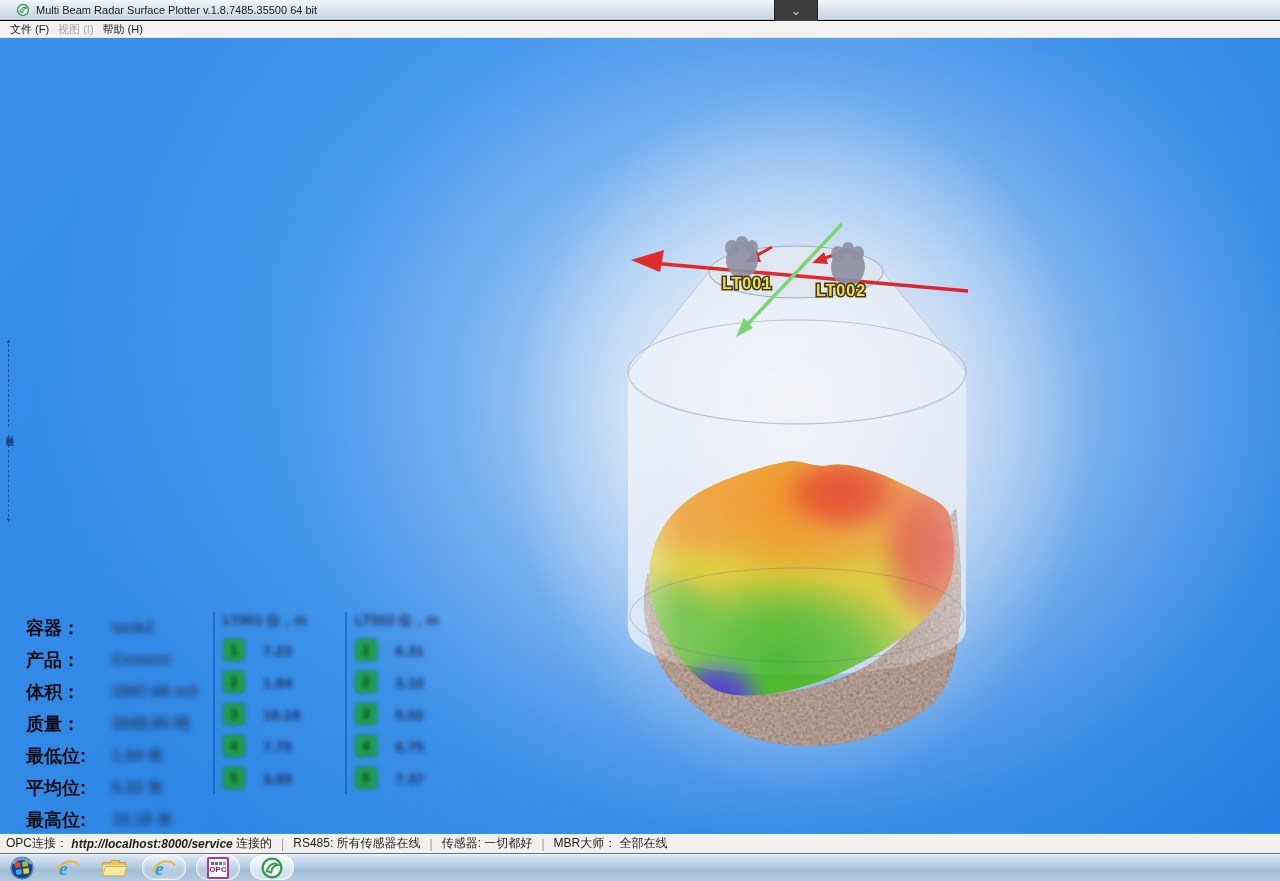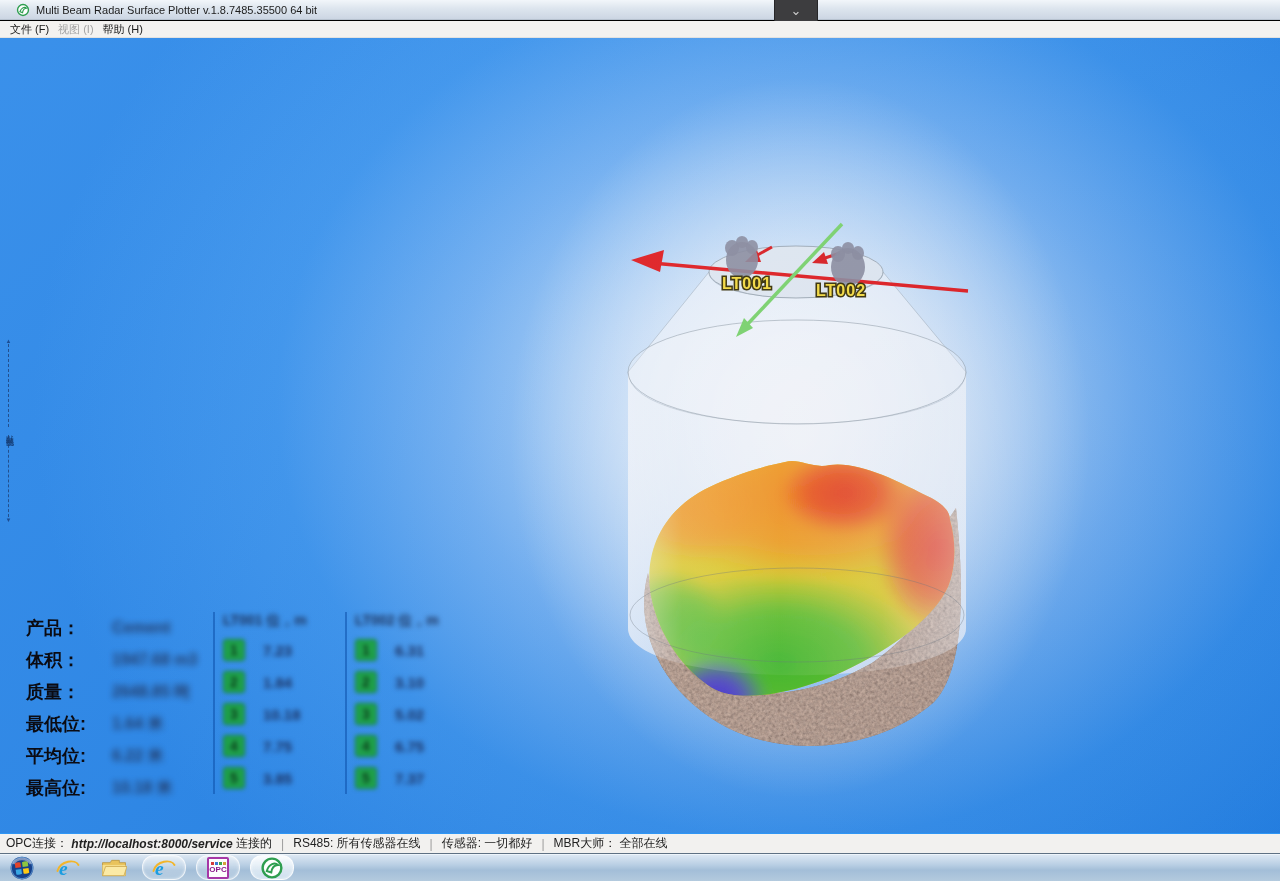--- a/index.html
+++ b/index.html
@@ -238,20 +238,24 @@
         <ellipse cx="858" cy="215" rx="6" ry="7"></ellipse>
         <ellipse cx="848" cy="210" rx="6" ry="6"></ellipse>
       </g>
 
       <text x="722" y="251" font-size="16" font-weight="bold" fill="#ffe23d" stroke="#3a3000" stroke-width="3.2" paint-order="stroke" letter-spacing="1">LT001</text>
       <text x="816" y="258" font-size="16" font-weight="bold" fill="#ffe23d" stroke="#3a3000" stroke-width="3.2" paint-order="stroke" letter-spacing="1">LT002</text>
     </svg>
 
     <div class="infopanel">
       <div class="inforow">
+          <span class="lbl">容器：</span>
+          <span class="val">tank2</span>
+        </div>
+      <div class="inforow">
           <span class="lbl">产品：</span>
           <span class="val">Cement</span>
         </div>
       <div class="inforow">
           <span class="lbl">体积：</span>
           <span class="val">1947.68 m3</span>
         </div>
       <div class="inforow">
           <span class="lbl">质量：</span>
           <span class="val">2648.85 吨</span>

